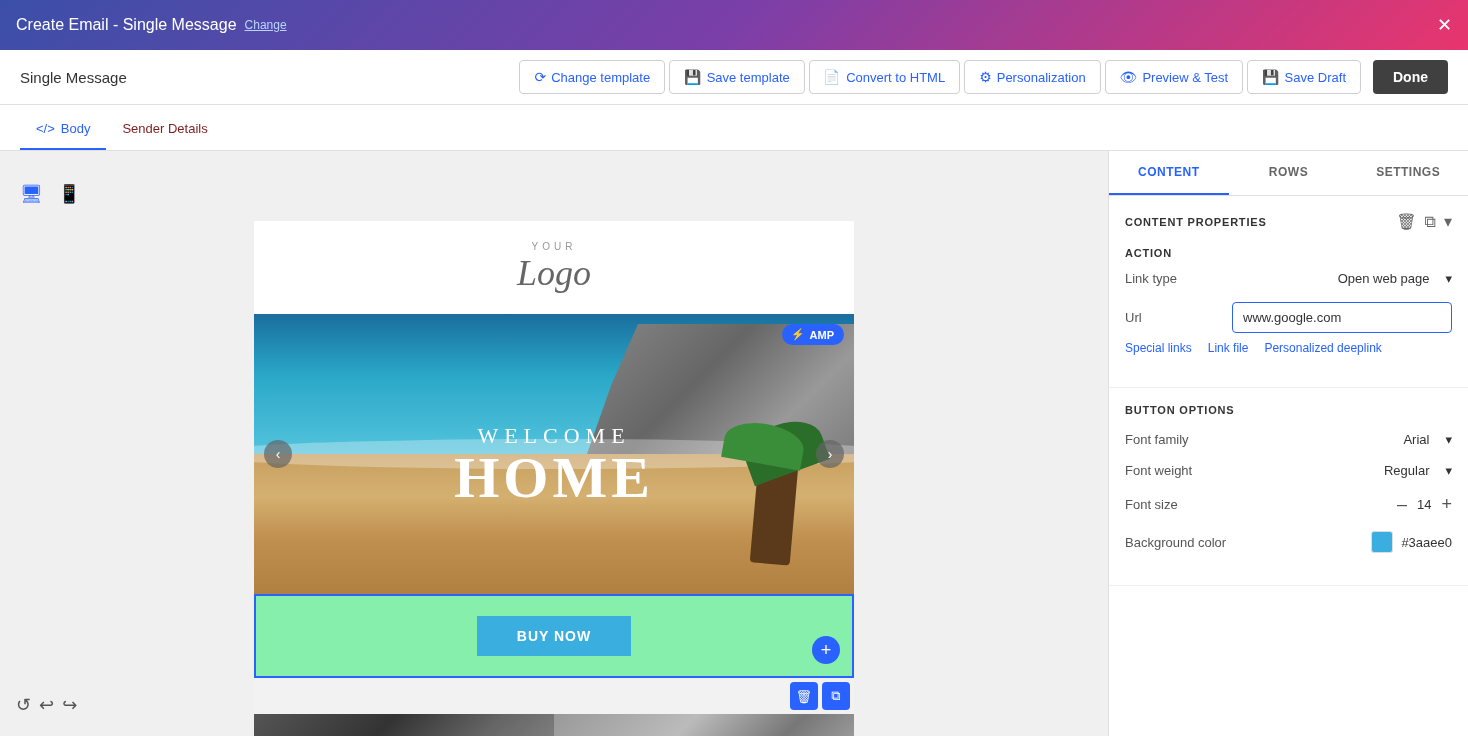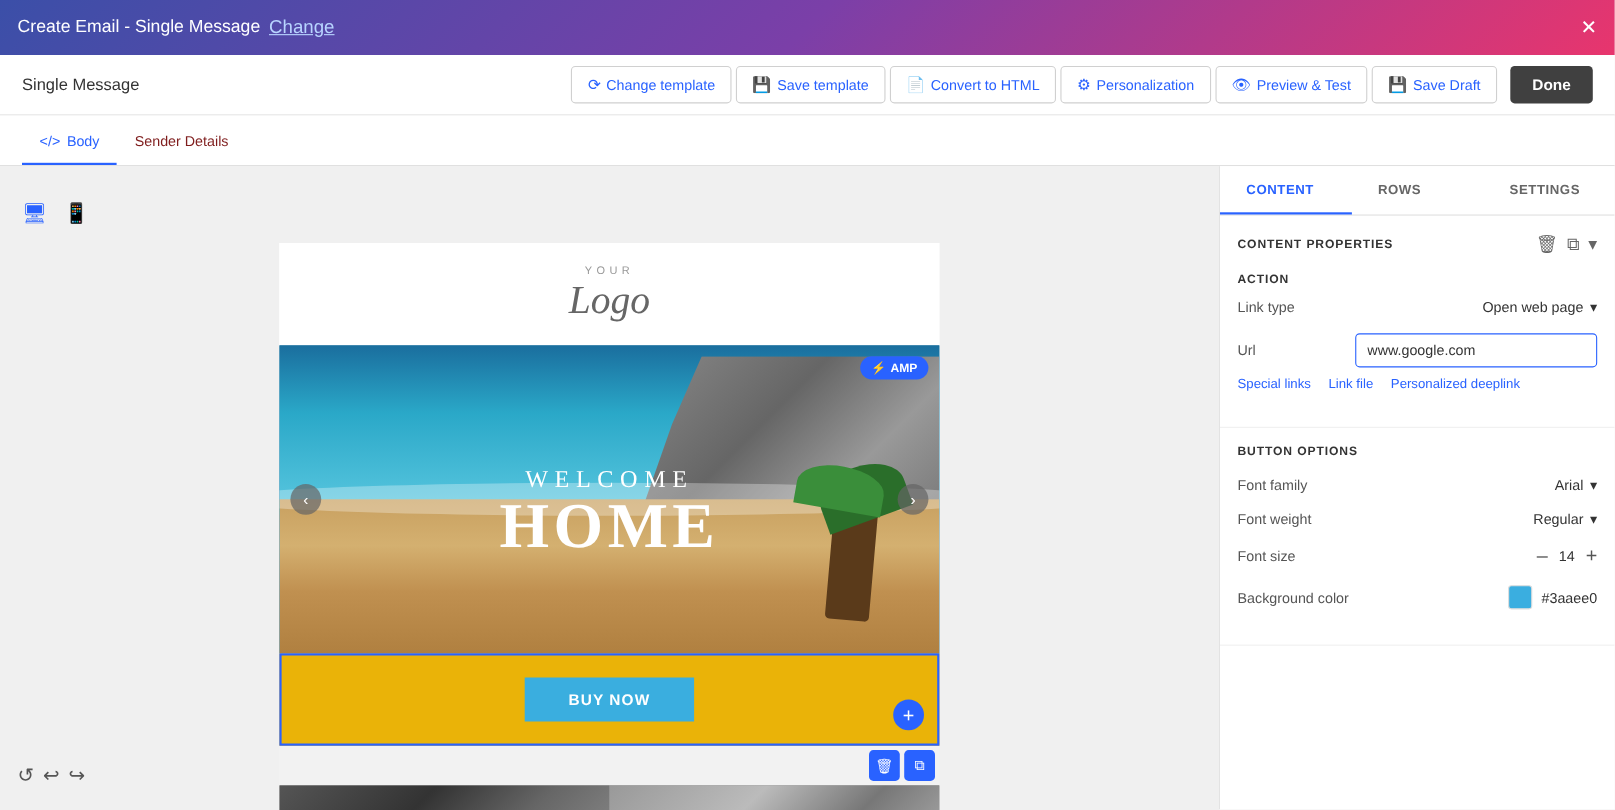--- a/index.html
+++ b/index.html
@@ -10,21 +10,21 @@
       background: linear-gradient(135deg, #3b4fa8 0%, #7b3fa8 50%, #e8356d 100%);
       height: 50px;
       display: flex;
       align-items: center;
       padding: 0 16px;
       color: white;
       justify-content: space-between;
     }
     .top-bar-left { display: flex; align-items: center; gap: 8px; }
     .top-bar-title { font-size: 16px; font-weight: 500; color: white; }
-    .top-bar-change { color: #b8d4ff; font-size: 17px; text-decoration: underline; cursor: pointer; }
+    .top-bar-change { color: #b8d4ff; font-size: 12px; text-decoration: underline; cursor: pointer; }
     .top-bar-close { color: white; font-size: 18px; cursor: pointer; }
 
     
     .toolbar {
       background: white;
       height: 55px;
       display: flex;
       align-items: center;
       padding: 0 20px;
       border-bottom: 1px solid #e0e0e0;
@@ -227,21 +227,21 @@
       justify-content: center;
       cursor: pointer;
       z-index: 10;
       font-size: 14px;
     }
     .carousel-arrow.left { left: 10px; }
     .carousel-arrow.right { right: 10px; }
 
     
     .btn-section {
-      background: #eab308;
+      background: #86efac;
       padding: 20px;
       text-align: center;
       border: 2px solid #2962ff;
       position: relative;
     }
     .buy-now-btn {
       background: #3aaedf;
       color: white;
       border: none;
       padding: 12px 40px;
@@ -314,22 +314,22 @@
       flex-shrink: 0;
     }
 
     
     .panel-tabs {
       display: flex;
       border-bottom: 1px solid #e0e0e0;
     }
     .panel-tab {
       flex: 1;
-      text-align: left;
-      padding: 14px 24px;
+      text-align: center;
+      padding: 14px 0;
       font-size: 12px;
       font-weight: 600;
       letter-spacing: 0.5px;
       text-transform: uppercase;
       color: #666;
       cursor: pointer;
       border-bottom: 2px solid transparent;
     }
     .panel-tab.active {
       color: #2962ff;
@@ -373,21 +373,21 @@
       justify-content: space-between;
       margin-bottom: 16px;
     }
     .form-label {
       font-size: 13px;
       color: #555;
     }
     .form-select {
       display: flex;
       align-items: center;
-      gap: 6px;
+      gap: 16px;
       color: #333;
       font-size: 13px;
       cursor: pointer;
       text-align: center;
     }
     .form-input {
       border: 1.5px solid #2962ff;
       border-radius: 4px;
       padding: 7px 10px;
       font-size: 13px;

